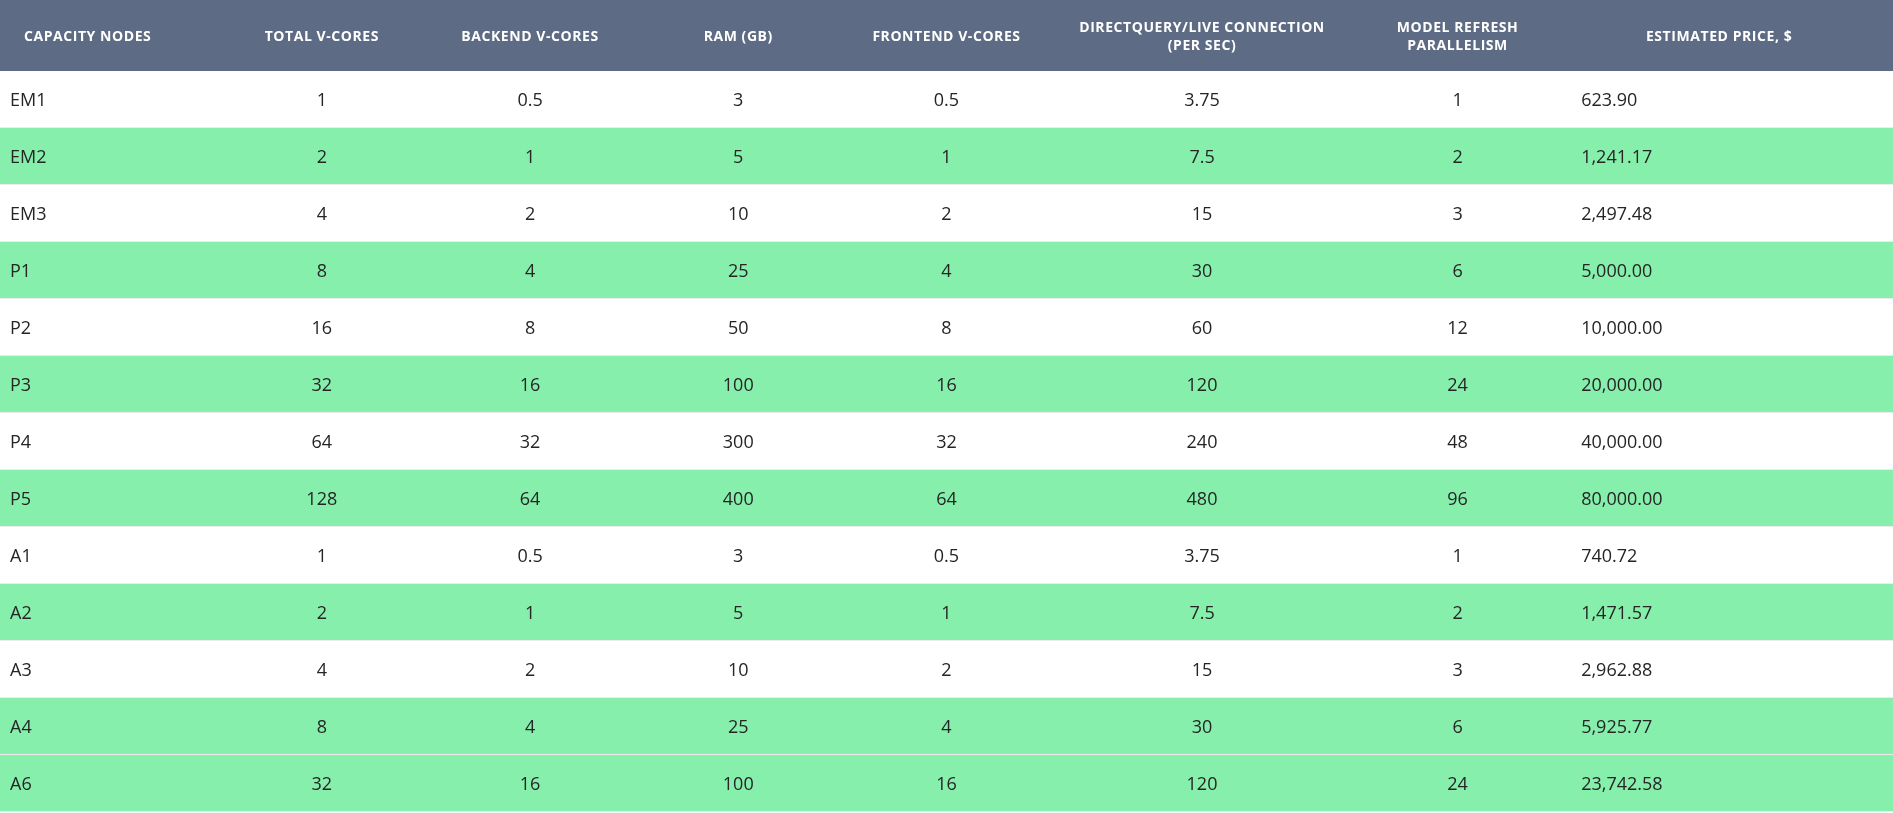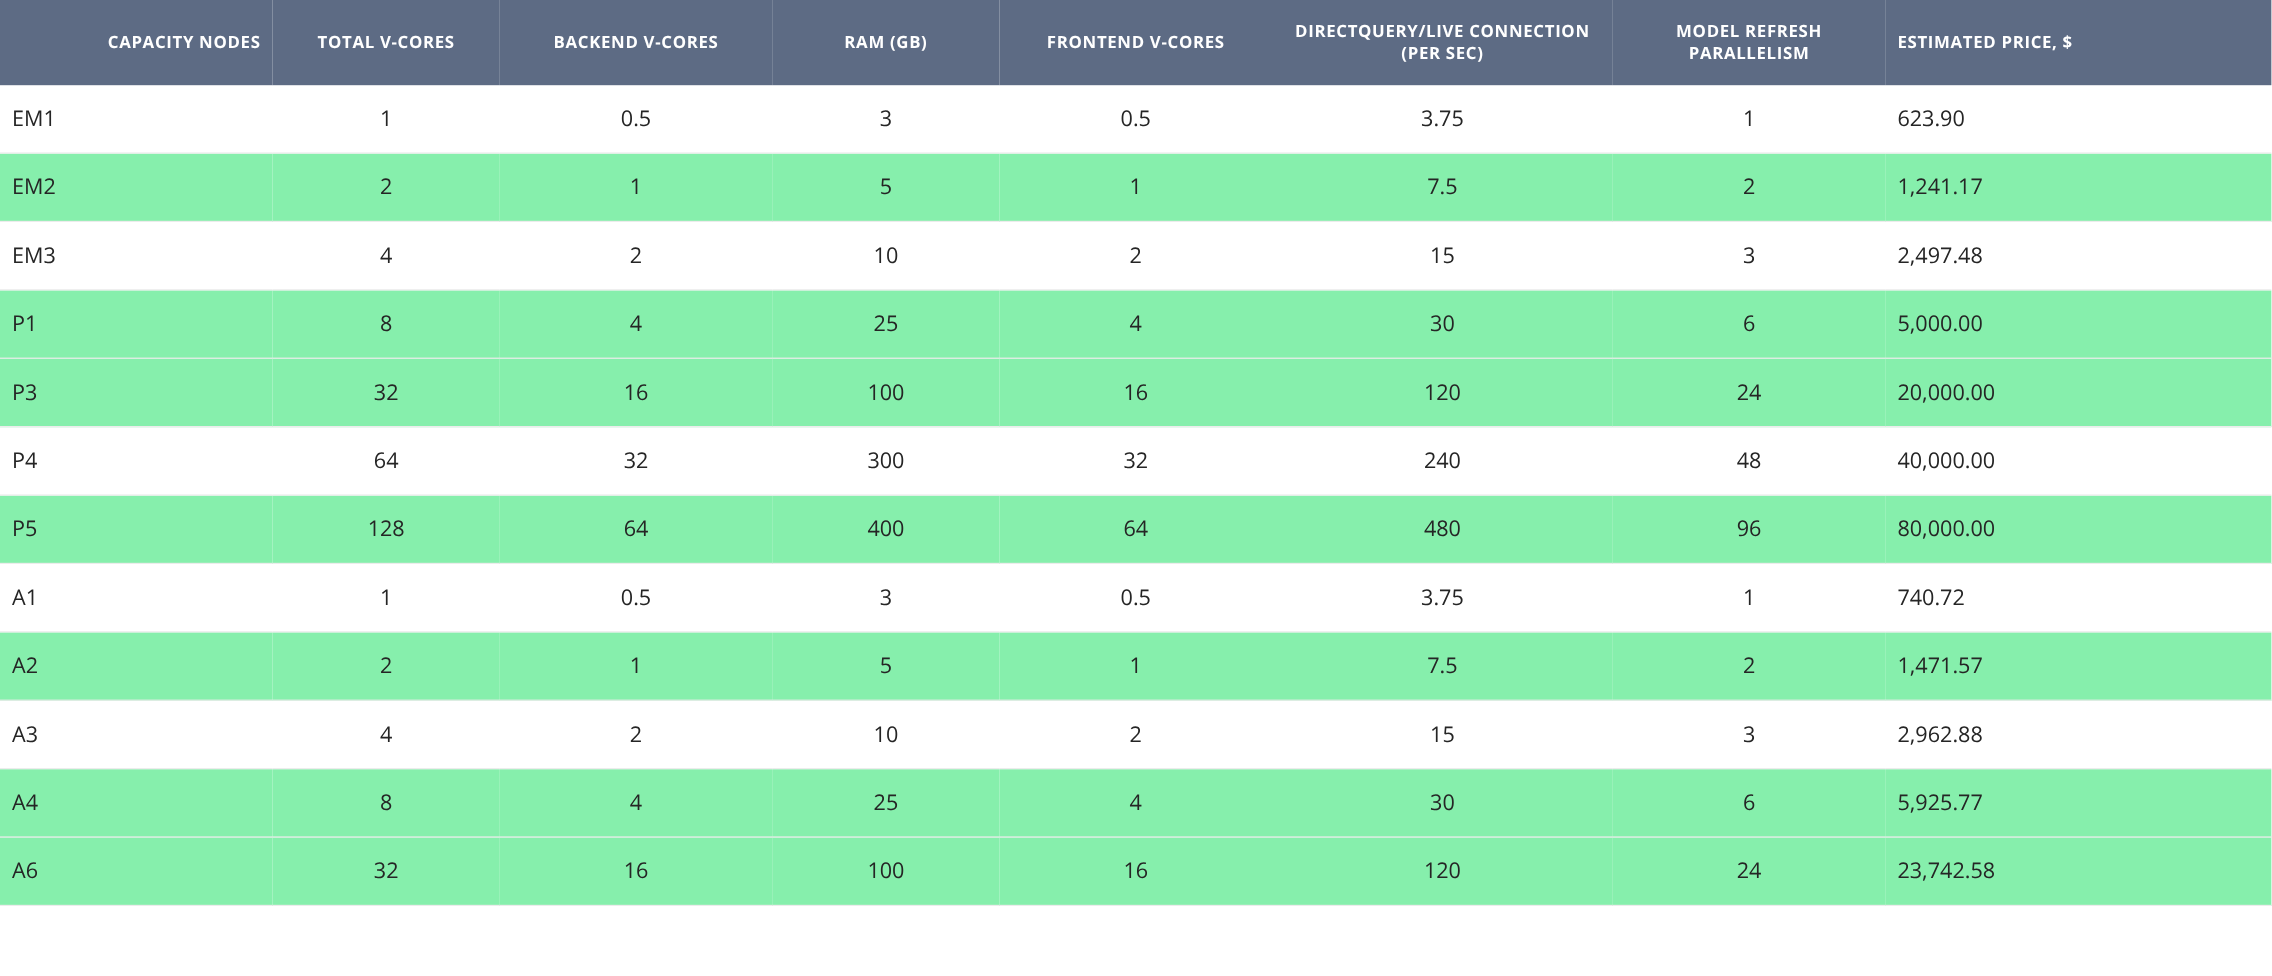--- a/index.html
+++ b/index.html
@@ -18,22 +18,22 @@
   color: #ffffff;
   font-weight: 700;
   font-size: 14px;
   letter-spacing: 0.04em;
   text-transform: uppercase;
   padding: 18px 10px;
   text-align: center;
   vertical-align: middle;
   line-height: 1.25;
 }
-.thead-row th.col-first { text-align: right; padding-left: 24px; }
-.thead-row th.col-last  { text-align: left; padding-right: 36px; }
+.thead-row th.col-first { text-align: left; padding-left: 24px; }
+.thead-row th.col-last  { text-align: center; padding-right: 36px; }
 tbody tr { border-bottom: 1px solid #ececec; }
 tbody tr.alt { background: #86efac; }
 tbody td {
   font-size: 18px;
   color: #252525;
   padding: 16px 10px;
   text-align: center;
   font-weight: 400;
 }
 tbody td.col-first { text-align: left; }
@@ -108,20 +108,30 @@
       <tr class="alt">
         <td class="col-first">P1</td>
         <td>8</td>
         <td>4</td>
         <td>25</td>
         <td>4</td>
         <td>30</td>
         <td>6</td>
         <td class="col-last">5,000.00</td>
       </tr>
+      <tr>
+        <td class="col-first">P2</td>
+        <td>16</td>
+        <td>8</td>
+        <td>50</td>
+        <td>8</td>
+        <td>60</td>
+        <td>12</td>
+        <td class="col-last">10,000.00</td>
+      </tr>
       <tr class="alt">
         <td class="col-first">P3</td>
         <td>32</td>
         <td>16</td>
         <td>100</td>
         <td>16</td>
         <td>120</td>
         <td>24</td>
         <td class="col-last">20,000.00</td>
       </tr>

